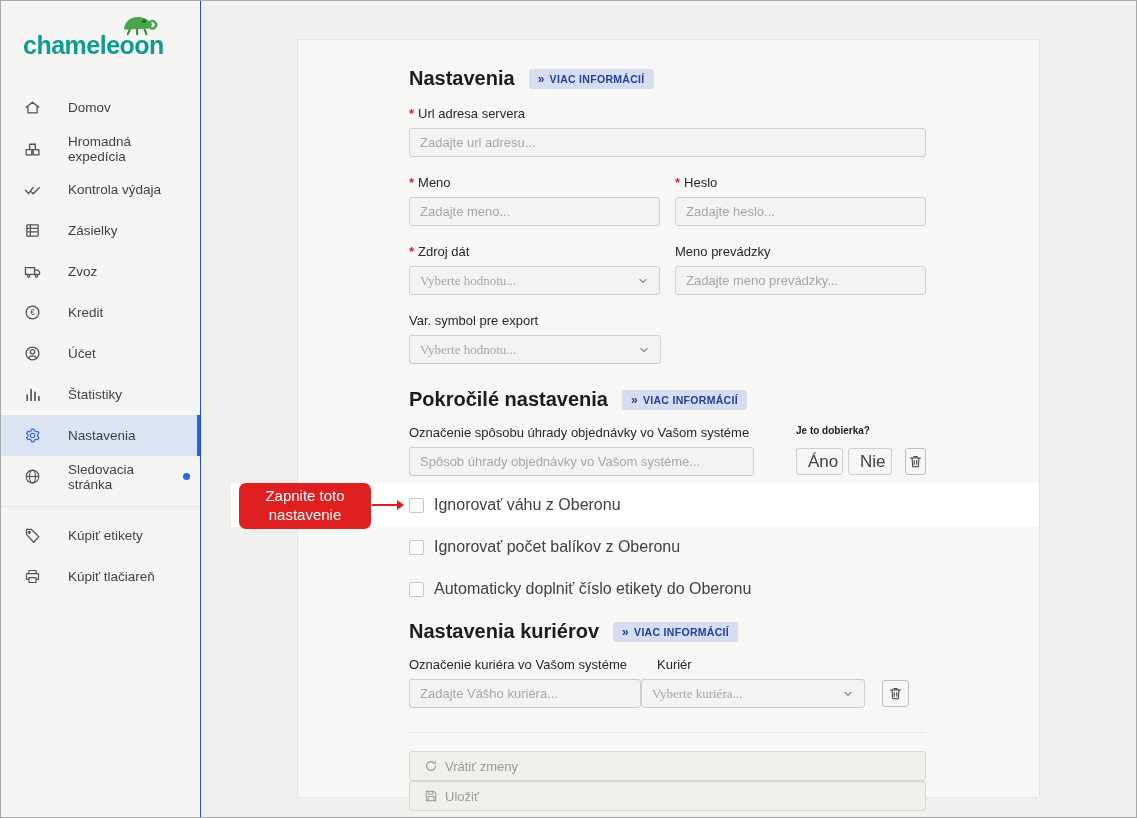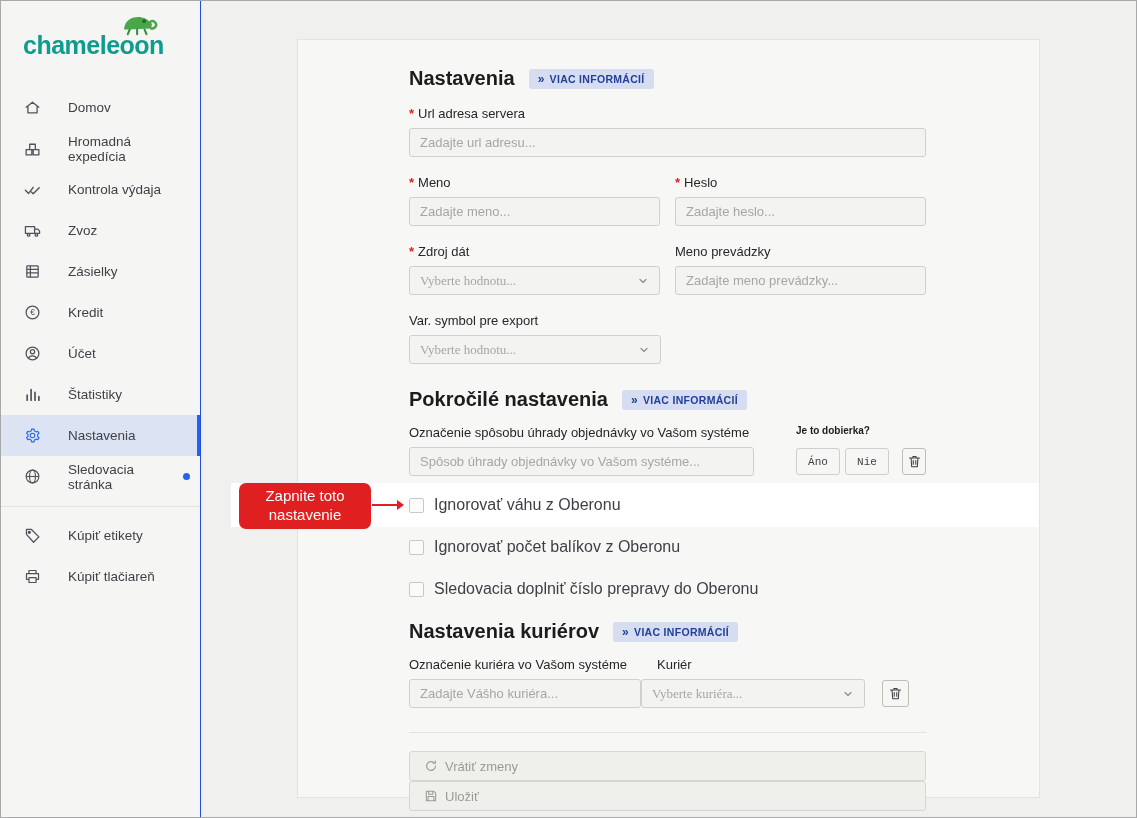--- a/index.html
+++ b/index.html
@@ -66,21 +66,21 @@
   .col { flex:1; }
   .half { width:252px; }
   
   .adv-head { margin-top:24px; }
   .pay-labels { display:flex; margin-bottom:7px; }
   .pay-labels .left { width:387px; flex:none; }
   .pay-row { display:flex; align-items:center; }
   .pay-input { width:345px; flex:none; margin-right:42px; }
   .btn-small {
     height:27px; min-width:44px; padding:0 11px; background:#f6f6f4; border:1px solid #cfcfcc;
-    border-radius:3px; font-size:11px; color:#3f3f46; cursor:pointer; font-family:Liberation Mono, monospace;
+    border-radius:3px; font-size:17px; color:#3f3f46; cursor:pointer; font-family:Liberation Sans, sans-serif;
   }
   .btn-no { margin-left:5px; }
   .icon-btn {
     width:27px; height:27px; display:flex; align-items:center; justify-content:center;
     background:#f6f6f4; border:1px solid #bdbdba; border-radius:3px; cursor:pointer; color:#3f3f46;
   }
   .icon-btn svg { width:15px; height:15px; }
   .trash-1 { margin-left:13px; }
   .check-row { display:flex; align-items:center; gap:10px; position:relative; }
   .cr1 { margin-top:20px; }
@@ -160,35 +160,35 @@
       <span class="nicon">
         <svg viewBox="0 0 24 24" fill="none" stroke="currentColor" stroke-width="2" stroke-linecap="round" stroke-linejoin="round">
             <path d="M2 13 l4.5 4.5 L13 9 M10.5 15.5 l2.5 2.5 L21.5 9.5"></path>
           </svg>
       </span>
       <span class="nlabel">Kontrola výdaja</span>
     </div>
     <div class="nav-item">
       <span class="nicon">
         <svg viewBox="0 0 24 24" fill="none" stroke="currentColor" stroke-width="1.8" stroke-linejoin="round">
+            <rect x="4" y="4" width="16" height="16" rx="1"></rect>
+            <path d="M4 9 h16 M4 14 h16 M9 4 v16"></path>
+          </svg>
+      </span>
+      <span class="nlabel">Zásielky</span>
+    </div>
+    <div class="nav-item">
+      <span class="nicon">
+        <svg viewBox="0 0 24 24" fill="none" stroke="currentColor" stroke-width="1.8" stroke-linejoin="round">
             <path d="M2 6.5 h13 V16 H2 z M15 10 h4.5 L22 13 v3 h-7"></path>
             <circle cx="6.5" cy="18.2" r="1.8"></circle>
             <circle cx="17.5" cy="18.2" r="1.8"></circle>
           </svg>
       </span>
       <span class="nlabel">Zvoz</span>
-    </div>
-    <div class="nav-item">
-      <span class="nicon">
-        <svg viewBox="0 0 24 24" fill="none" stroke="currentColor" stroke-width="1.8" stroke-linejoin="round">
-            <rect x="4" y="4" width="16" height="16" rx="1"></rect>
-            <path d="M4 9 h16 M4 14 h16 M9 4 v16"></path>
-          </svg>
-      </span>
-      <span class="nlabel">Zásielky</span>
     </div>
     <div class="nav-item">
       <span class="nicon">
         <svg viewBox="0 0 24 24" fill="none" stroke="currentColor" stroke-width="1.8">
             <circle cx="12" cy="12" r="9"></circle>
             <text x="12" y="16.2" font-size="12" text-anchor="middle" fill="currentColor" stroke="none" font-family="'Liberation Sans',sans-serif">€</text>
           </svg>
       </span>
       <span class="nlabel">Kredit</span>
     </div>
@@ -358,21 +358,21 @@
       <span class="check-label">Ignorovať váhu z Oberonu</span>
     </div>
 
     <div class="check-row cr2">
       <span class="checkbox"></span>
       <span class="check-label">Ignorovať počet balíkov z Oberonu</span>
     </div>
 
     <div class="check-row cr3">
       <span class="checkbox"></span>
-      <span class="check-label">Sledovacia doplniť číslo prepravy do Oberonu</span>
+      <span class="check-label">Automaticky doplniť číslo etikety do Oberonu</span>
     </div>
 
     <div class="section-head tight cour-head">
       <h2>Nastavenia kuriérov</h2>
       <span class="badge">
         <span class="chev">»</span>
         <span>VIAC INFORMÁCIÍ</span>
       </span>
     </div>
 

